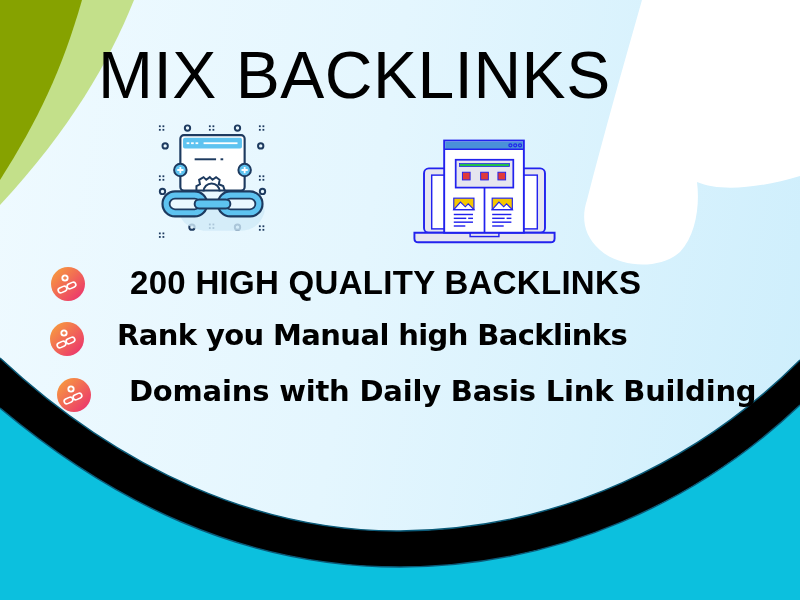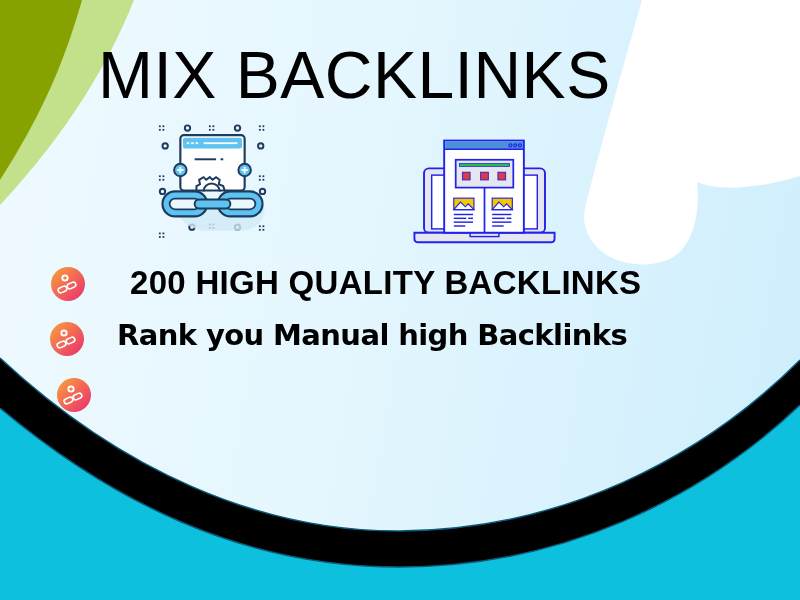--- a/index.html
+++ b/index.html
@@ -244,15 +244,16 @@
           </linearGradient>
         </defs>
       <circle cx="18" cy="18" r="17" fill="url(#bg3)"></circle>
       <circle cx="15" cy="12" r="3.6" fill="#fff"></circle>
       <path d="M13.2,12 h3.6 M15,10.2 v3.6" stroke="#f07a45" stroke-width="1.3"></path>
       <g fill="none" stroke="#fff" stroke-width="1.6">
         <rect x="8" y="21" width="9" height="5" rx="2.5" transform="rotate(-25 12.5 23.5)"></rect>
         <rect x="17" y="17" width="9" height="5" rx="2.5" transform="rotate(-25 21.5 19.5)"></rect>
       </g>
     </svg>
+    <span class="btext">Domains with Daily Basis Link Building</span>
   </div>
 
 </div>
 
 </body></html>

